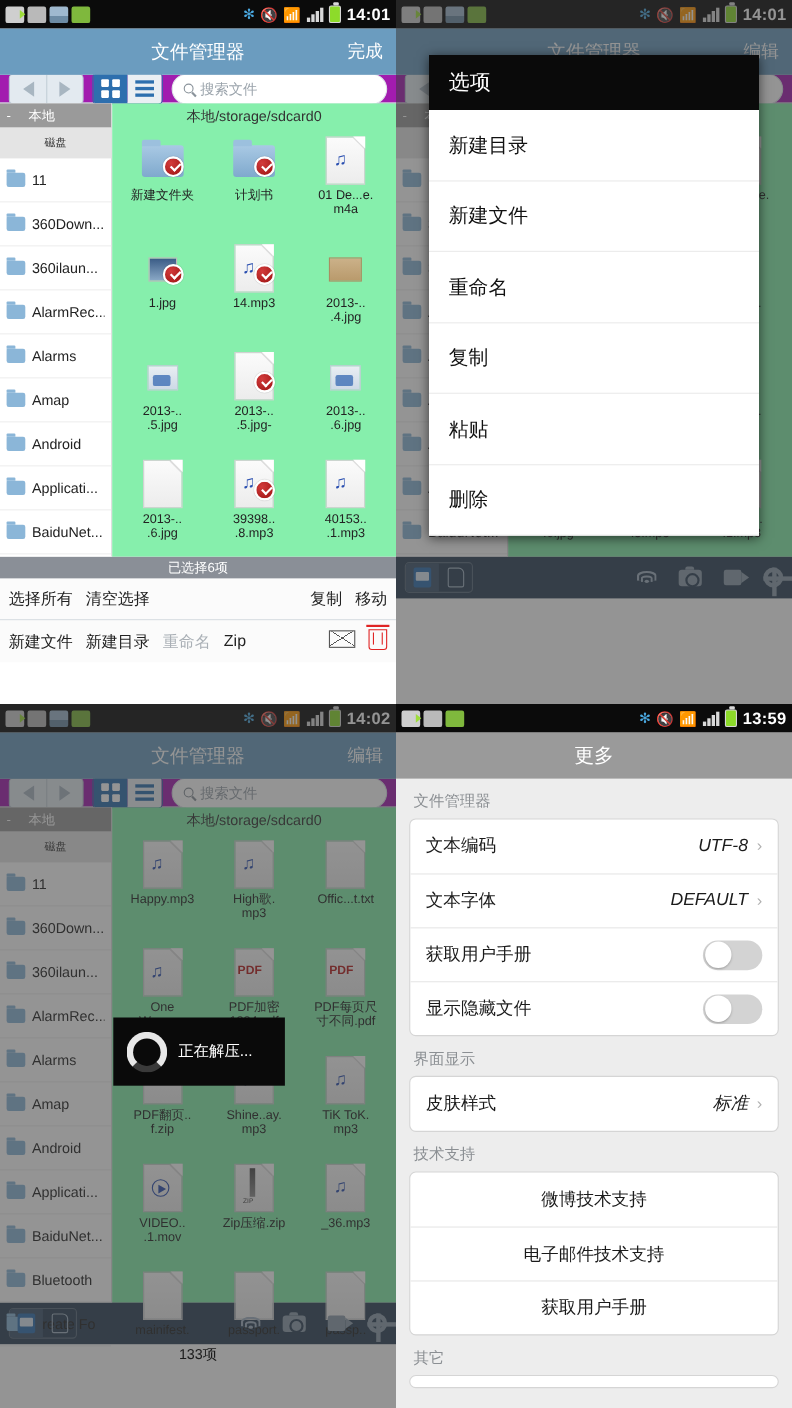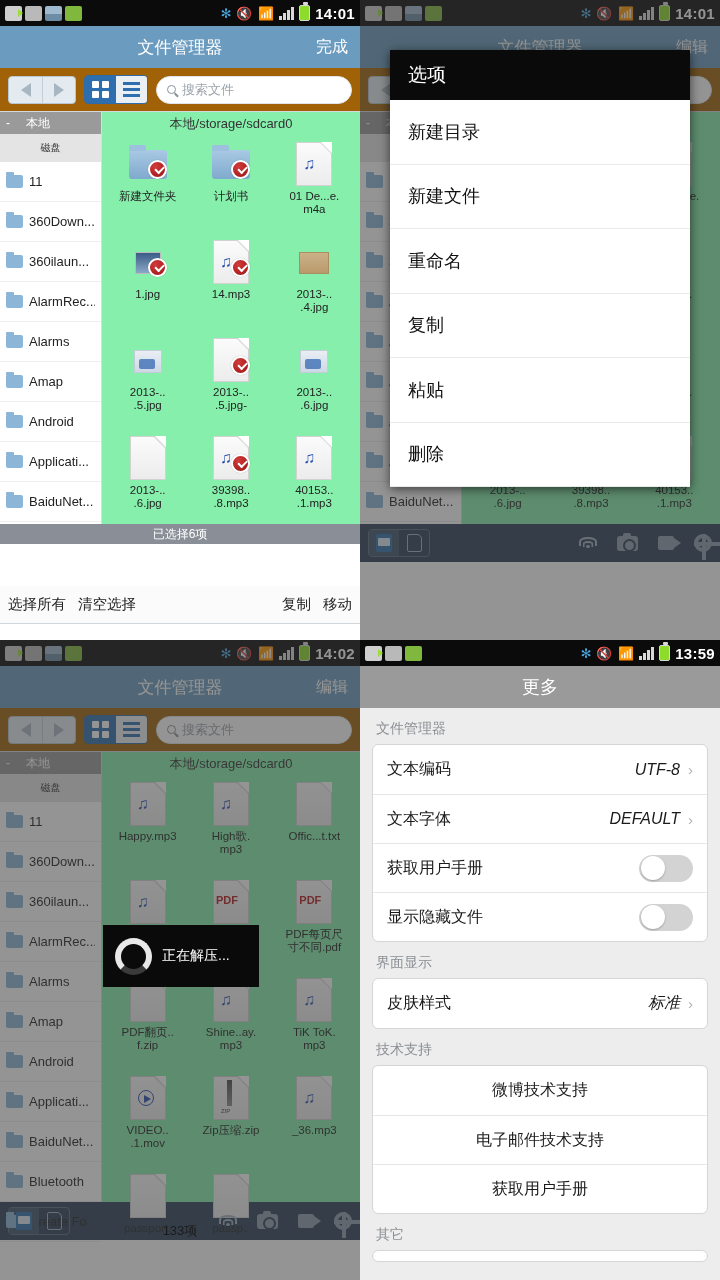--- a/index.html
+++ b/index.html
@@ -31,21 +31,21 @@
   .batt:before{content:"";position:absolute;top:-4px;left:3px;width:5px;height:3px;background:#d8d8d8;border-radius:1px;}
   .clock { font-size:15px; color:#fff; font-weight:bold; letter-spacing:.3px; }
 
   
   .titlebar { height:42px; background:#6b9cbf; display:flex; align-items:center;
               justify-content:center; position:relative; }
   .titlebar .t { color:#fff; font-size:17px; }
   .titlebar .act { position:absolute; right:12px; color:#fff; font-size:16px; }
 
   
-  .toolrow { height:44px; background:#a16207; display:flex; align-items:center;
+  .toolrow { height:26px; background:#a21caf; display:flex; align-items:center;
              gap:8px; padding:0 8px; border-bottom:1px solid #d2dae0; }
   .navbtns { display:flex; border:1px solid #b9c7d2; border-radius:4px; overflow:hidden;
              background:#e3eaf0; }
   .navbtns span { width:33px; height:26px; display:flex; align-items:center; justify-content:center; }
   .navbtns span+span { border-left:1px solid #c3cfd8; }
   .tri-l { width:0;height:0;border-top:7px solid transparent;border-bottom:7px solid transparent;border-right:10px solid #a8b6c1;display:block;}
   .tri-r { width:0;height:0;border-top:7px solid transparent;border-bottom:7px solid transparent;border-left:10px solid #a8b6c1;display:block;}
   .viewbtns { display:flex; border-radius:4px; overflow:hidden; border:1px solid #2e6ca8; }
   .vb { width:31px; height:27px; display:flex; align-items:center; justify-content:center; }
   .vb.on { background:#2d6fae; }
@@ -103,21 +103,21 @@
          box-shadow:0 0 1px rgba(0,0,0,.4); }
   .chk:after{content:"";position:absolute;left:5px;top:4px;width:7px;height:3.5px;
              border-left:2px solid #fff;border-bottom:2px solid #fff;transform:rotate(-45deg);}
   .lbl { font-size:11.5px; color:#222; text-align:center; line-height:13px; margin-top:2px;
          width:100%; }
 
   
   .selbar { height:20px; background:#8a8f97; color:#fff; font-size:12px;
             display:flex; align-items:center; justify-content:center; }
   .actbar { height:38px; background:#fbfbfb; display:flex; align-items:center;
-            padding:0 8px; border-bottom:1px solid #cfd6dc; font-size:14.5px; color:#222; gap:12px;margin-top:42px; }
+            padding:0 8px; border-bottom:1px solid #cfd6dc; font-size:14.5px; color:#222; gap:12px; }
   .actbar.b2 { border-bottom:none; }
   .spacer { margin-left:auto; }
   .dim { color:#aab0b6; }
   .env { width:24px;height:16px;border:1.6px solid #555; position:relative; display:inline-block;}
   .env:after{content:"";position:absolute;left:0;top:0;width:100%;height:100%;
      background:linear-gradient(to bottom right,transparent 45%,#555 45%,#555 48%,transparent 48%),
                 linear-gradient(to bottom left,transparent 45%,#555 45%,#555 48%,transparent 48%);}
   .trash { width:17px;height:19px;border:1.8px solid #e02424;border-radius:0 0 3px 3px;position:relative;display:inline-block;}
   .trash:before{content:"";position:absolute;top:-5px;left:-3px;width:21px;height:2.6px;background:#e02424;}
   .trash:after{content:"";position:absolute;top:2px;left:3px;width:7px;height:11px;
@@ -825,20 +825,26 @@
               <div class="ic">
                 <div class="doc"></div>
                 <span class="note">♫</span>
               </div>
               <div class="lbl">_36.mp3</div>
             </div>
             <div class="cell">
               <div class="ic">
                 <div class="doc"></div>
               </div>
+              <div class="lbl">mainifest.</div>
+            </div>
+            <div class="cell">
+              <div class="ic">
+                <div class="doc"></div>
+              </div>
               <div class="lbl">passport.</div>
             </div>
             <div class="cell">
               <div class="ic">
                 <div class="doc"></div>
               </div>
               <div class="lbl">passp..</div>
             </div>
           </div>
       </div>

